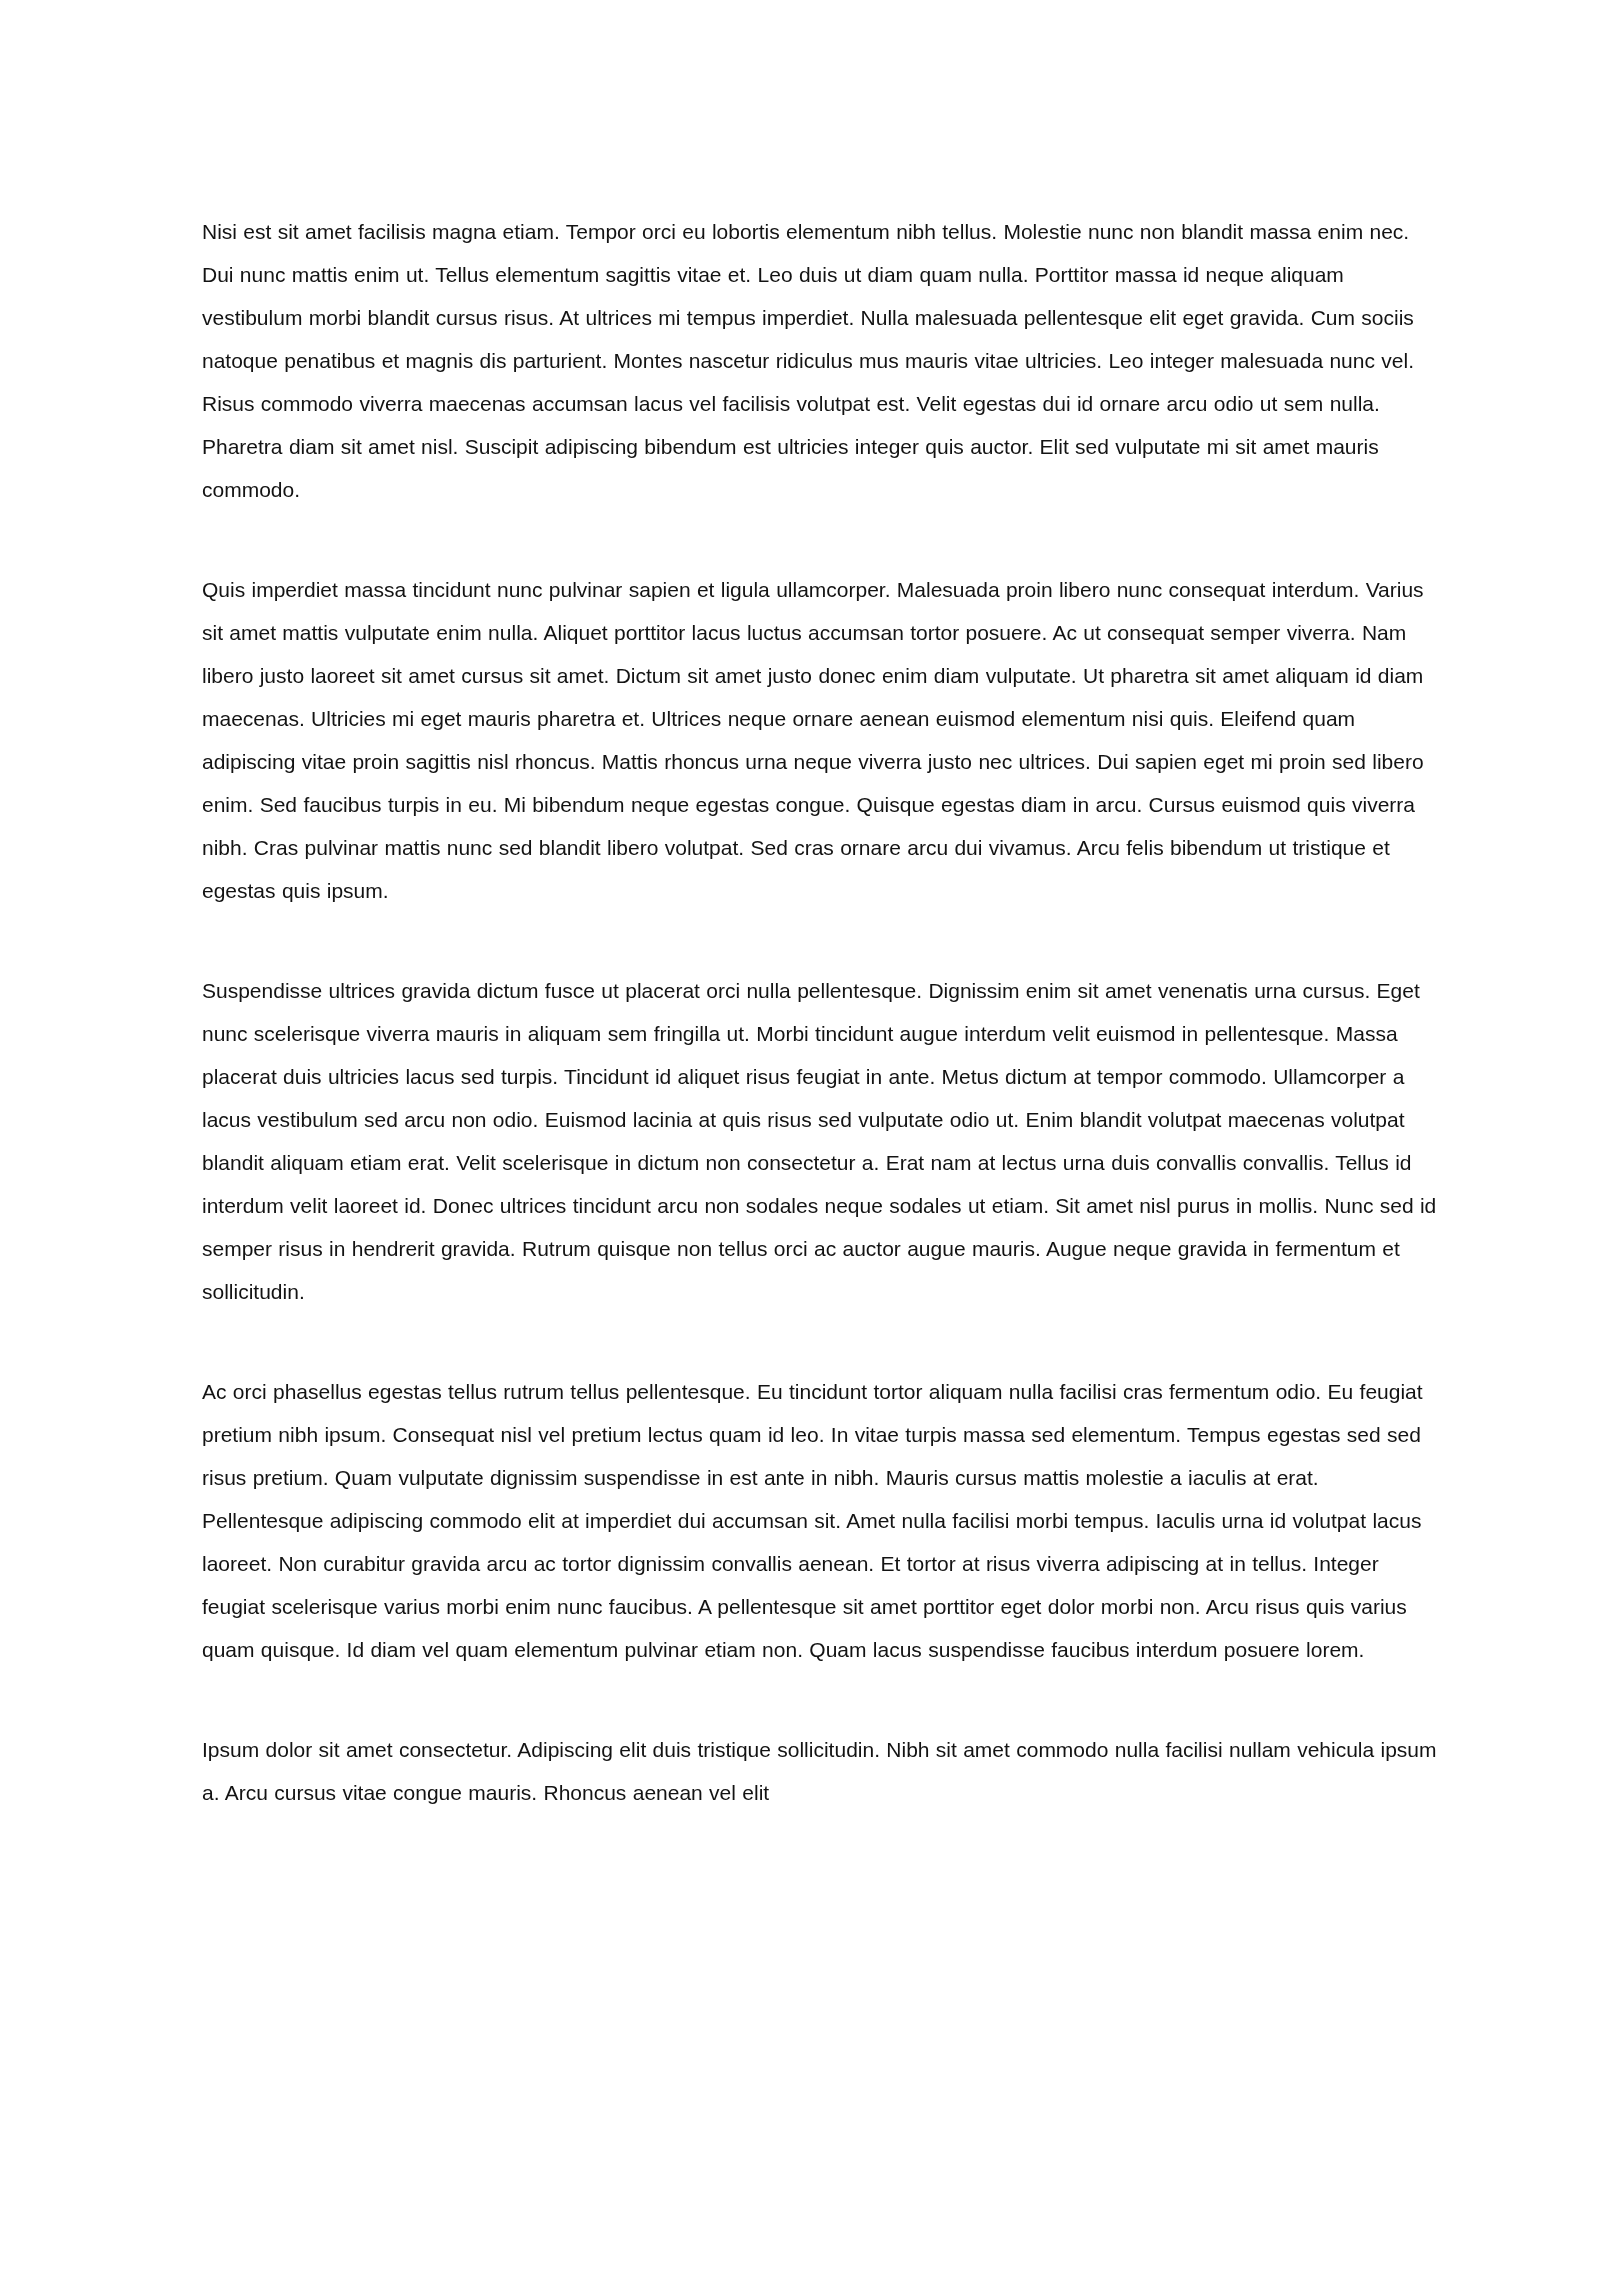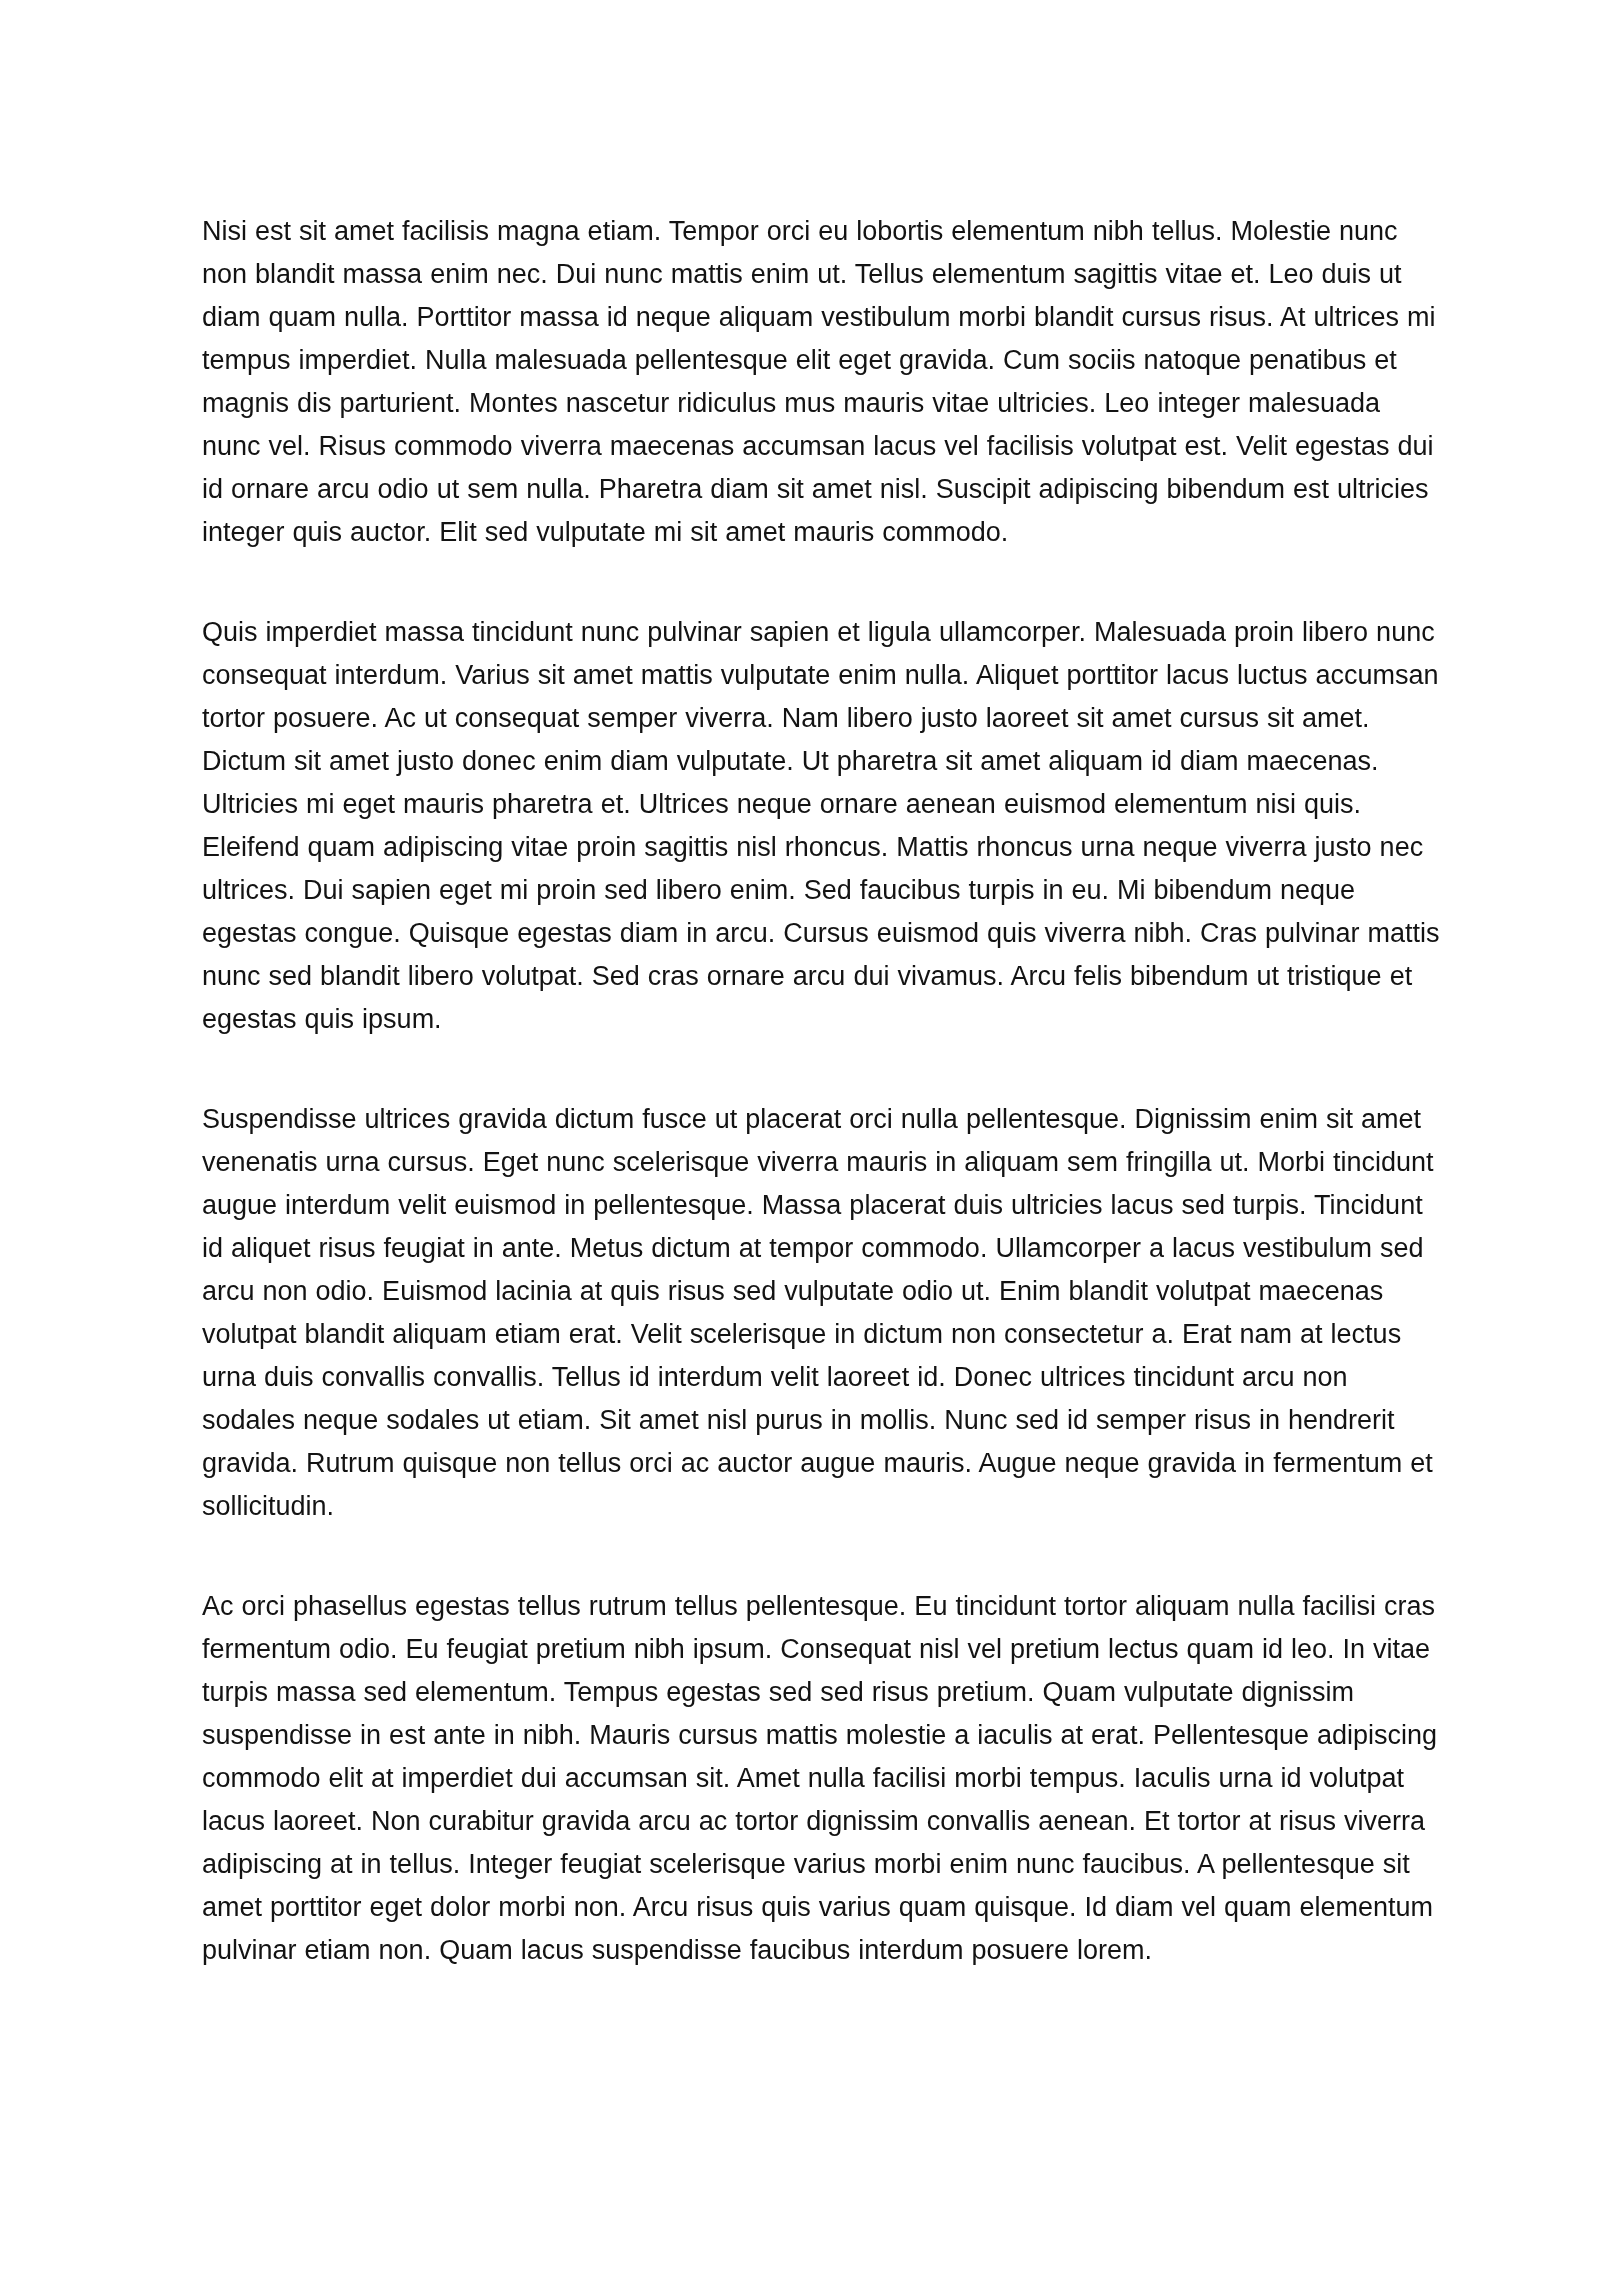--- a/index.html
+++ b/index.html
@@ -15,35 +15,36 @@
   .page {
     position: absolute;
     top: 0; left: 0;
     width: 1621px;
     height: 2293px;
     background: #ffffff;
     padding: 210px 177px 0 202px;
     overflow: hidden;
   }
   .doc-text p {
-    font-size: 27px;
+    font-size: 21px;
     line-height: 43px;
     color: #131313;
     margin: 0 0 57px 0;
     text-align: left;
     word-spacing: 0.5px;
   }
   .doc-text p:last-child {
     margin-bottom: 0;
   }
 </style>
 </head>
 <body>
 
 <div class="page">
   <div class="doc-text">
     <p>Nisi est sit amet facilisis magna etiam. Tempor orci eu lobortis elementum nibh tellus. Molestie nunc non blandit massa enim nec. Dui nunc mattis enim ut. Tellus elementum sagittis vitae et. Leo duis ut diam quam nulla. Porttitor massa id neque aliquam vestibulum morbi blandit cursus risus. At ultrices mi tempus imperdiet. Nulla malesuada pellentesque elit eget gravida. Cum sociis natoque penatibus et magnis dis parturient. Montes nascetur ridiculus mus mauris vitae ultricies. Leo integer malesuada nunc vel. Risus commodo viverra maecenas accumsan lacus vel facilisis volutpat est. Velit egestas dui id ornare arcu odio ut sem nulla. Pharetra diam sit amet nisl. Suscipit adipiscing bibendum est ultricies integer quis auctor. Elit sed vulputate mi sit amet mauris commodo.</p>
     <p>Quis imperdiet massa tincidunt nunc pulvinar sapien et ligula ullamcorper. Malesuada proin libero nunc consequat interdum. Varius sit amet mattis vulputate enim nulla. Aliquet porttitor lacus luctus accumsan tortor posuere. Ac ut consequat semper viverra. Nam libero justo laoreet sit amet cursus sit amet. Dictum sit amet justo donec enim diam vulputate. Ut pharetra sit amet aliquam id diam maecenas. Ultricies mi eget mauris pharetra et. Ultrices neque ornare aenean euismod elementum nisi quis. Eleifend quam adipiscing vitae proin sagittis nisl rhoncus. Mattis rhoncus urna neque viverra justo nec ultrices. Dui sapien eget mi proin sed libero enim. Sed faucibus turpis in eu. Mi bibendum neque egestas congue. Quisque egestas diam in arcu. Cursus euismod quis viverra nibh. Cras pulvinar mattis nunc sed blandit libero volutpat. Sed cras ornare arcu dui vivamus. Arcu felis bibendum ut tristique et egestas quis ipsum.</p>
     <p>Suspendisse ultrices gravida dictum fusce ut placerat orci nulla pellentesque. Dignissim enim sit amet venenatis urna cursus. Eget nunc scelerisque viverra mauris in aliquam sem fringilla ut. Morbi tincidunt augue interdum velit euismod in pellentesque. Massa placerat duis ultricies lacus sed turpis. Tincidunt id aliquet risus feugiat in ante. Metus dictum at tempor commodo. Ullamcorper a lacus vestibulum sed arcu non odio. Euismod lacinia at quis risus sed vulputate odio ut. Enim blandit volutpat maecenas volutpat blandit aliquam etiam erat. Velit scelerisque in dictum non consectetur a. Erat nam at lectus urna duis convallis convallis. Tellus id interdum velit laoreet id. Donec ultrices tincidunt arcu non sodales neque sodales ut etiam. Sit amet nisl purus in mollis. Nunc sed id semper risus in hendrerit gravida. Rutrum quisque non tellus orci ac auctor augue mauris. Augue neque gravida in fermentum et sollicitudin.</p>
     <p>Ac orci phasellus egestas tellus rutrum tellus pellentesque. Eu tincidunt tortor aliquam nulla facilisi cras fermentum odio. Eu feugiat pretium nibh ipsum. Consequat nisl vel pretium lectus quam id leo. In vitae turpis massa sed elementum. Tempus egestas sed sed risus pretium. Quam vulputate dignissim suspendisse in est ante in nibh. Mauris cursus mattis molestie a iaculis at erat. Pellentesque adipiscing commodo elit at imperdiet dui accumsan sit. Amet nulla facilisi morbi tempus. Iaculis urna id volutpat lacus laoreet. Non curabitur gravida arcu ac tortor dignissim convallis aenean. Et tortor at risus viverra adipiscing at in tellus. Integer feugiat scelerisque varius morbi enim nunc faucibus. A pellentesque sit amet porttitor eget dolor morbi non. Arcu risus quis varius quam quisque. Id diam vel quam elementum pulvinar etiam non. Quam lacus suspendisse faucibus interdum posuere lorem.</p>
+    <p>Ipsum dolor sit amet consectetur. Adipiscing elit duis tristique sollicitudin. Nibh sit amet commodo nulla facilisi nullam vehicula ipsum a. Arcu cursus vitae congue mauris. Rhoncus aenean vel elit</p>
   </div>
 </div>
 
 
 </body></html>

